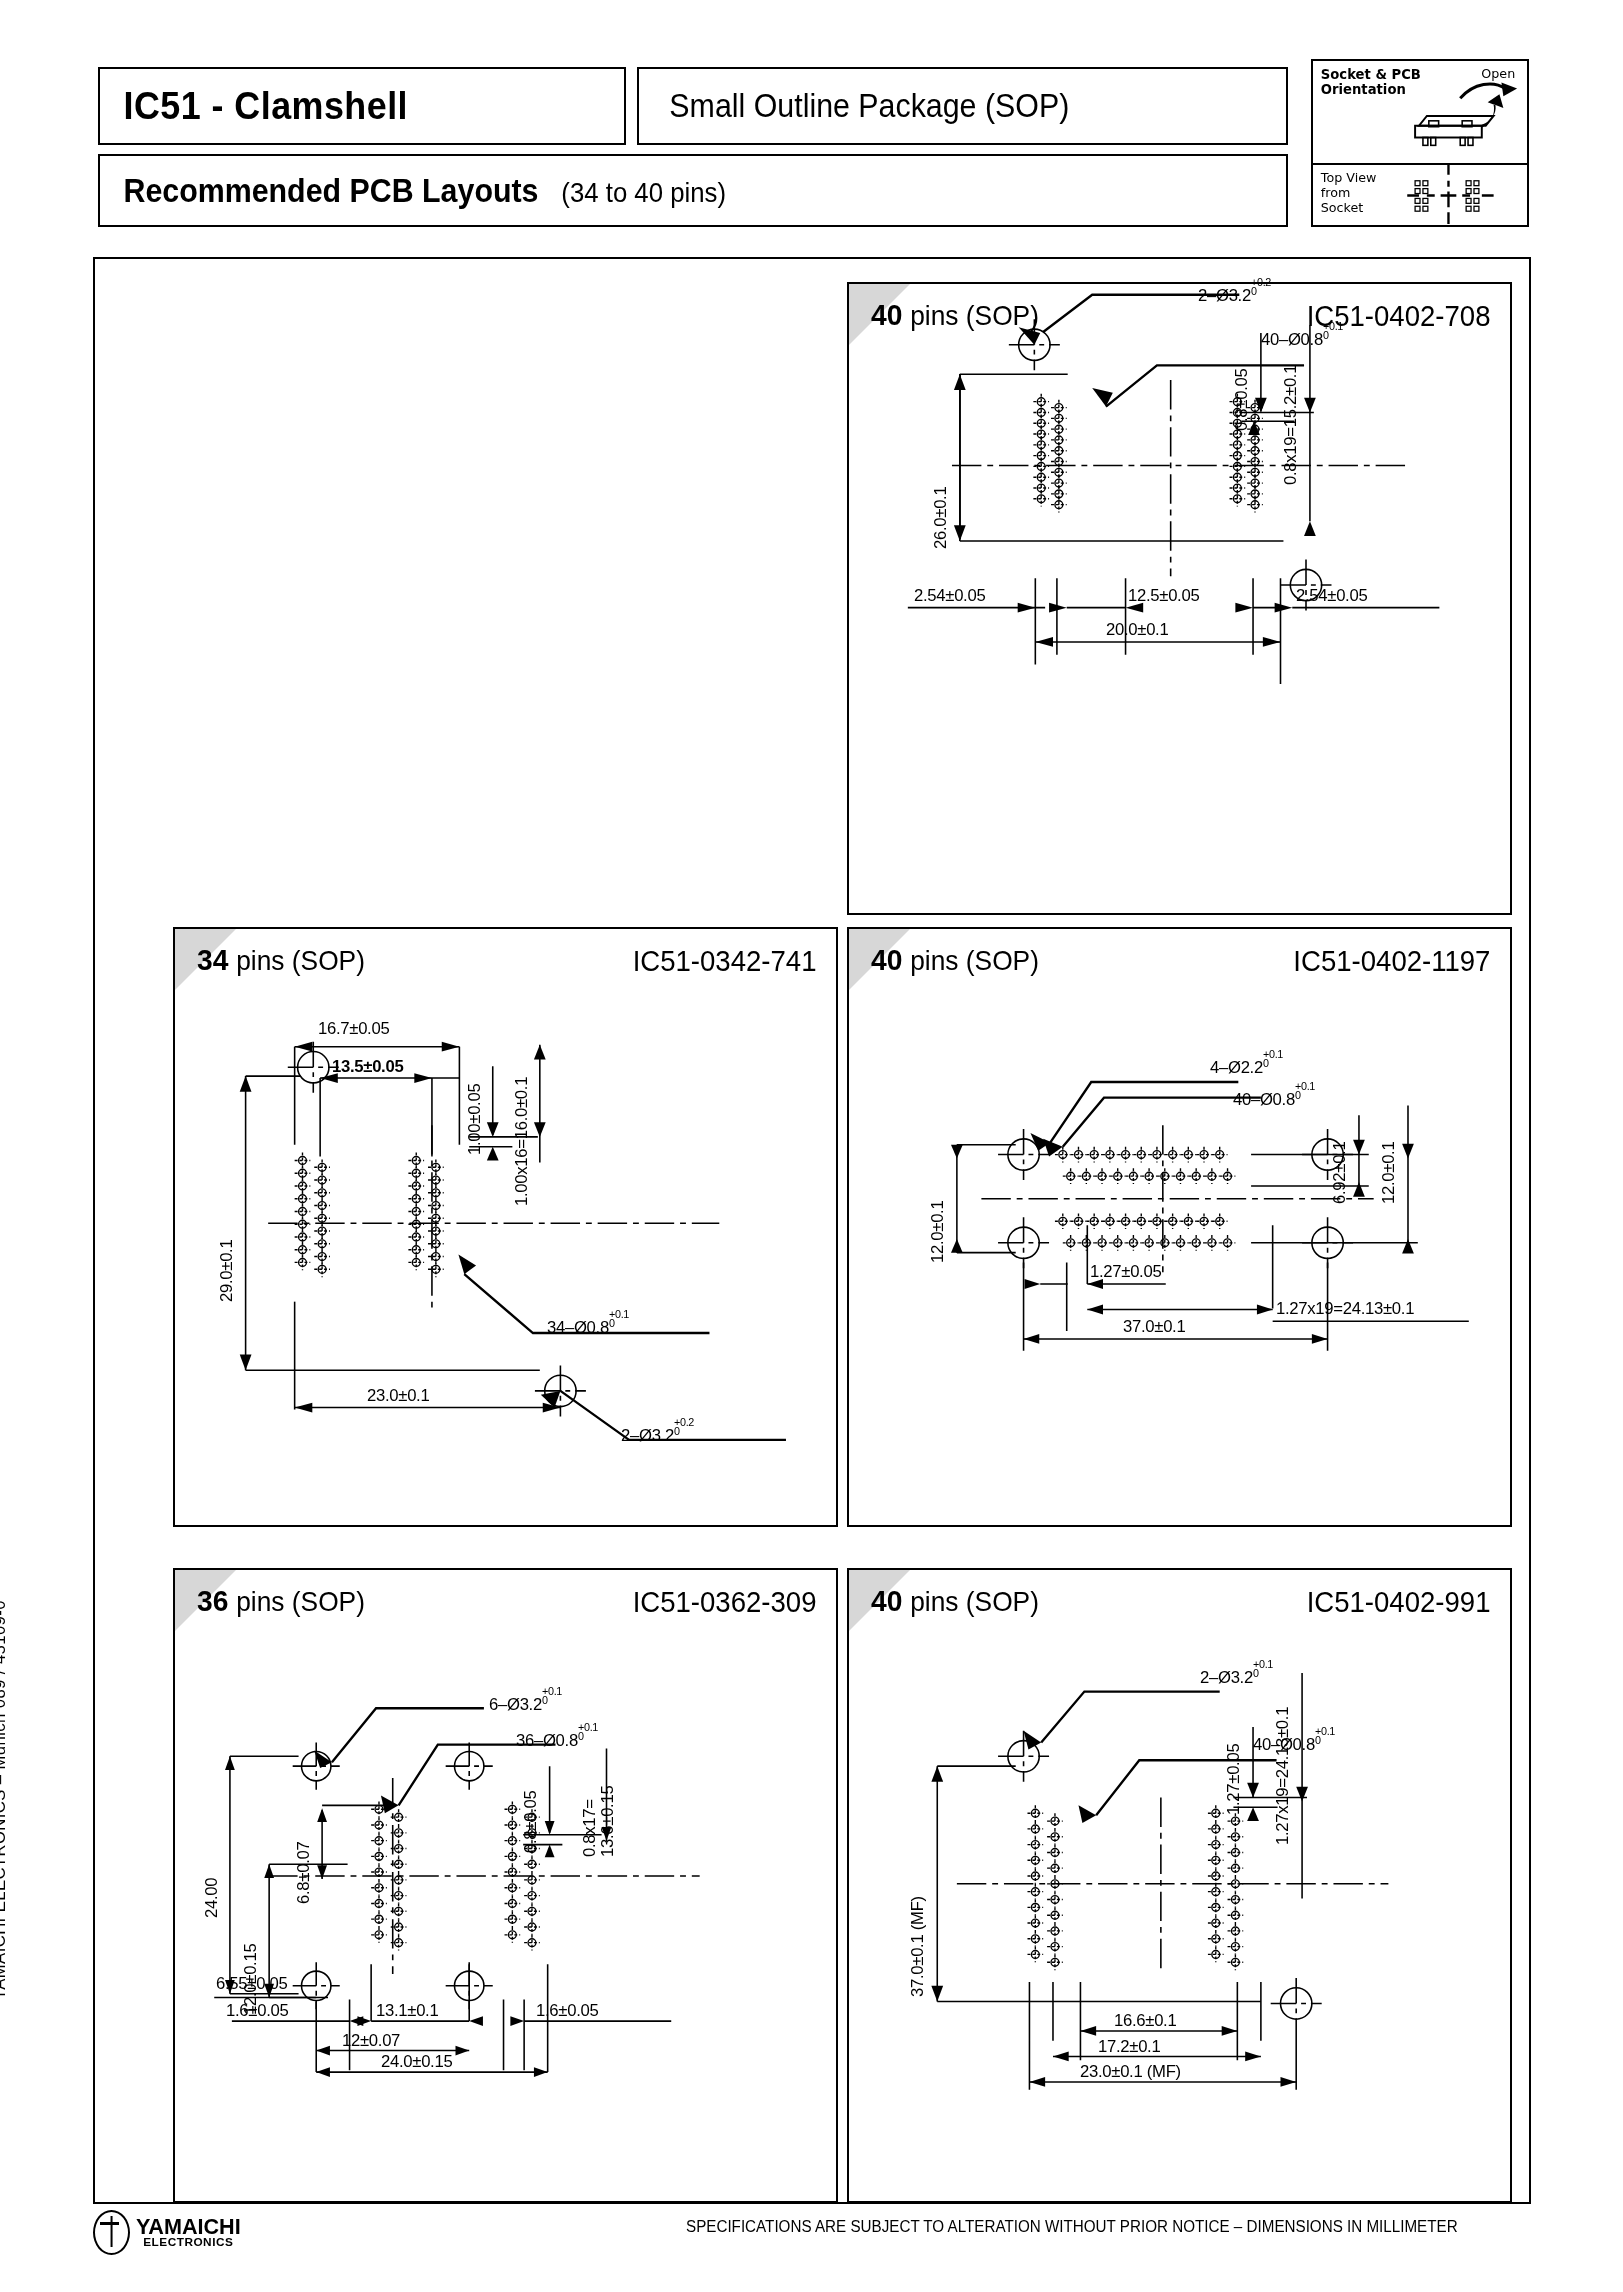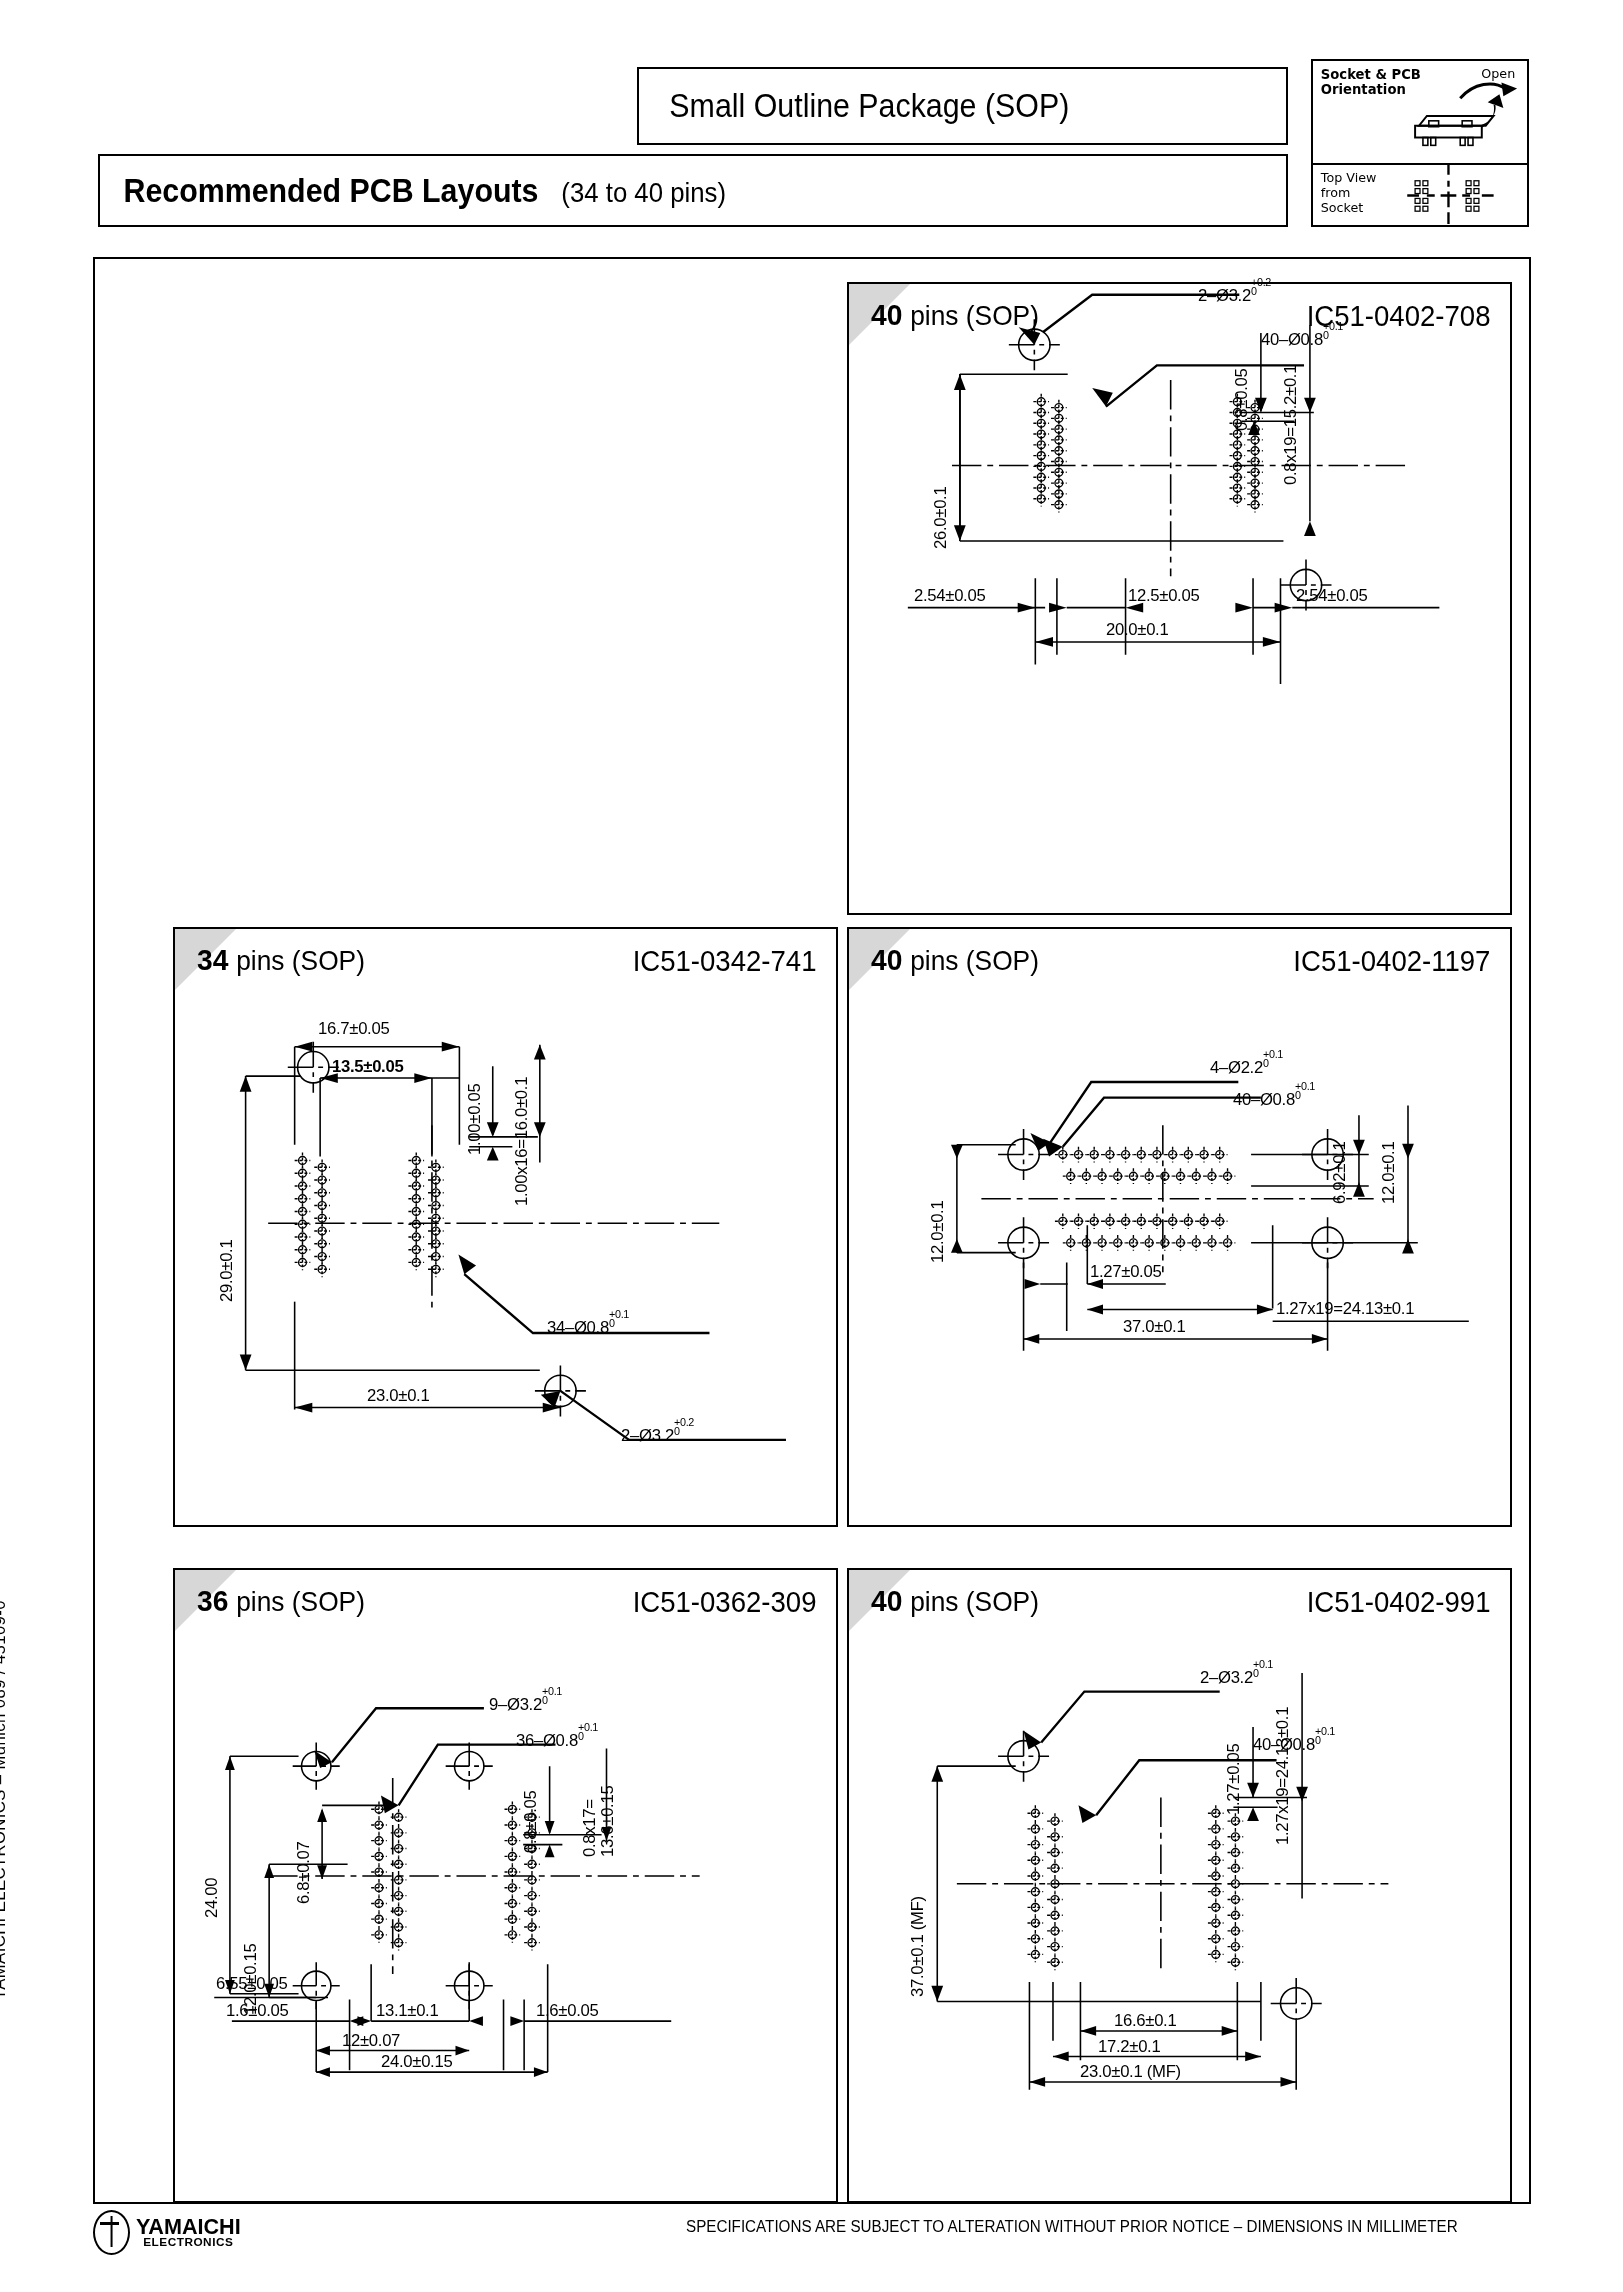--- a/index.html
+++ b/index.html
@@ -49,20 +49,23 @@
   .logo-mark:before{content:"";position:absolute;left:50%;top:3.9px;width:2.9px;height:31px;background:#000;transform:translateX(-50%);}
   .logo-mark:after{content:"";position:absolute;left:4.9px;top:9.8px;width:19.6px;height:2.9px;background:#000;}
   .logo-text{font-size:21.6px;font-weight:bold;line-height:.86;}
   .logo-text small{display:block;font-size:11.8px;letter-spacing:0.5px;}
 </style>
 </head>
 <body>
 
 <div class="page">
 
+  <div class="hdr-title-box">
+    <div class="hdr-title">IC51 - Clamshell</div>
+  </div>
 
   <div class="hdr-sub-box">
     <div class="hdr-sub">Small Outline Package (SOP)</div>
   </div>
 
   <div class="hdr-band-box">
     <div class="hdr-band">
       <span>Recommended PCB Layouts</span>
       <span class="paren" style="margin-left:15.7px">(34 to 40 pins)</span>
     </div>
@@ -1161,21 +1164,21 @@
           <path d="M364 356 v16" stroke-dasharray="3 2"></path>
         </g>
         <g stroke="#000" fill="none" stroke-width="1.4">
           <circle cx="364" cy="380" r="4"></circle>
           <path d="M356 380 h16" stroke-dasharray="3 2"></path>
           <path d="M364 372 v16" stroke-dasharray="3 2"></path>
         </g>
       </svg>
 
     <div class="t" style="left:314px;top:123px;">
-      <span>9–Ø3.2</span><span class="tol"><b>+0.1</b><i>0</i></span>
+      <span>6–Ø3.2</span><span class="tol"><b>+0.1</b><i>0</i></span>
     </div>
     <div class="t" style="left:341px;top:159px;">
       <span>36–Ø0.8</span><span class="tol"><b>+0.1</b><i>0</i></span>
     </div>
     <div class="t v" style="left:47px;top:328px;">24.00</div>
     <div class="t v" style="left:86px;top:425px;">12.0±0.15</div>
     <div class="t v" style="left:139px;top:314px;">6.8±0.07</div>
     <div class="t v" style="left:366px;top:263px;">0.8±0.05</div>
     <div class="t v" style="left:425px;top:267px;">0.8x17=</div>
     <div class="t v" style="left:443px;top:267px;">13.6±0.15</div>

